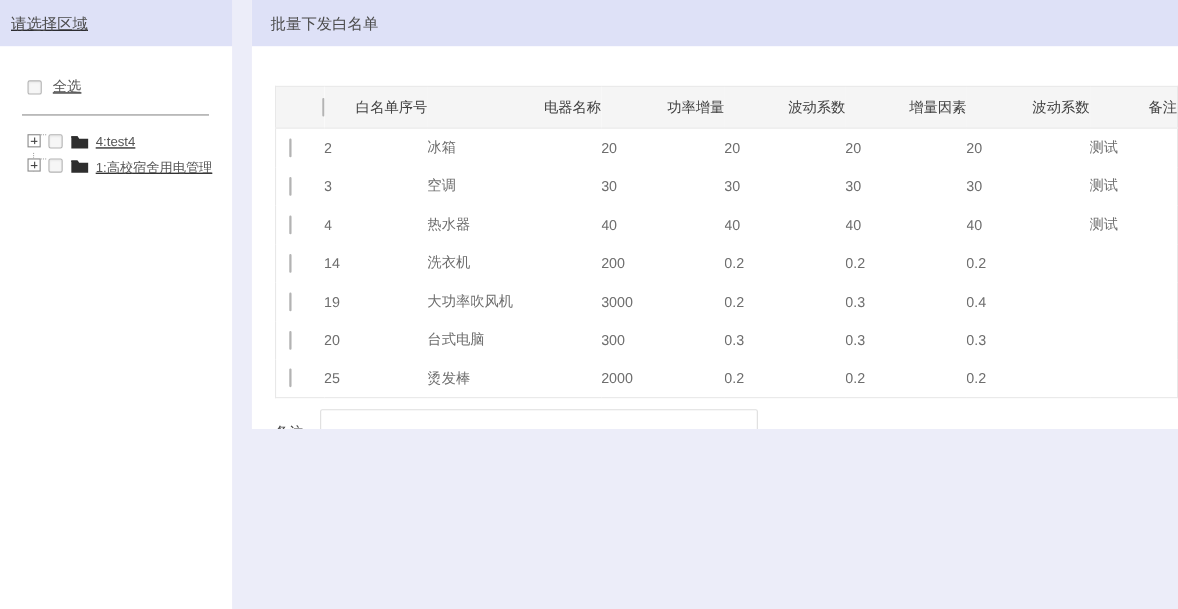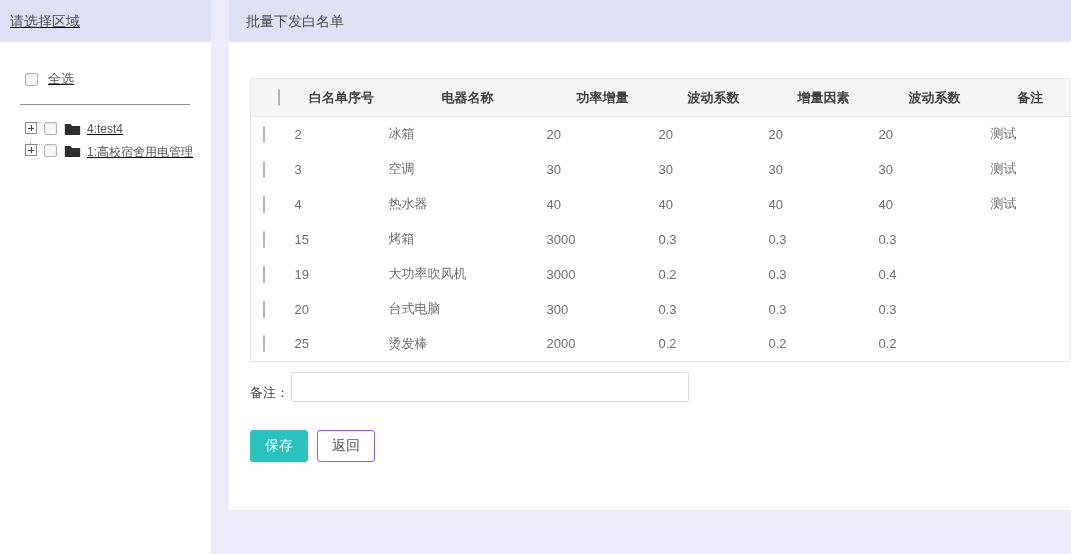--- a/index.html
+++ b/index.html
@@ -13,21 +13,21 @@
 
   
   .sidebar {
     position: absolute; left: 0; top: 0;
     width: 211px; height: 554px;
     background: #ffffff;
     text-decoration: underline;
   }
   .main {
     position: absolute; left: 229px; top: 0; right: 0;
-    height: 510px; background: #ffffff; overflow: hidden;
+    height: 390px; background: #ffffff; overflow: hidden;
   }
   .panel-header {
     height: 42px; background: #dee1f7;
     color: #4c4c4c; font-size: 14px; line-height: 42px;
     white-space: nowrap;
   }
   .sidebar .panel-header { padding-left: 10px; }
   .main .panel-header { padding-left: 17px; }
 
   
@@ -85,22 +85,22 @@
   table.wl col.c-check  { width: 44px; }
   table.wl col.c-seq    { width: 94px; }
   table.wl col.c-name   { width: 158px; }
   table.wl col.c-power  { width: 112px; }
   table.wl col.c-fluct1 { width: 110px; }
   table.wl col.c-incf   { width: 110px; }
   table.wl col.c-fluct2 { width: 112px; }
   table.wl thead th {
     background: #f5f5f5;
     height: 38px;
-    font-size: 13px; font-weight: bold; color: #404040;
-    text-align: center; padding: 0;
+    font-size: 13px; font-weight: normal; color: #404040;
+    text-align: right; padding: 0;
     border-bottom: 1px solid #e8e8e8;
     white-space: nowrap; overflow: hidden;
   }
   table.wl tbody td {
     height: 35px; padding: 0;
     font-size: 13px; color: #6e6e6e;
     white-space: nowrap; overflow: hidden;
   }
   table.wl .cbx { margin-left: 12px; }
 
@@ -226,26 +226,26 @@
             <td>4</td>
             <td>热水器</td>
             <td>40</td>
             <td>40</td>
             <td>40</td>
             <td>40</td>
             <td>测试</td>
           </tr>
           <tr>
             <td><span class="cbx"></span></td>
-            <td>15</td>
-            <td>烤箱</td>
-            <td>3000</td>
-            <td>0.3</td>
-            <td>0.3</td>
-            <td>0.3</td>
+            <td>14</td>
+            <td>洗衣机</td>
+            <td>200</td>
+            <td>0.2</td>
+            <td>0.2</td>
+            <td>0.2</td>
             <td></td>
           </tr>
           <tr>
             <td><span class="cbx"></span></td>
             <td>19</td>
             <td>大功率吹风机</td>
             <td>3000</td>
             <td>0.2</td>
             <td>0.3</td>
             <td>0.4</td>

